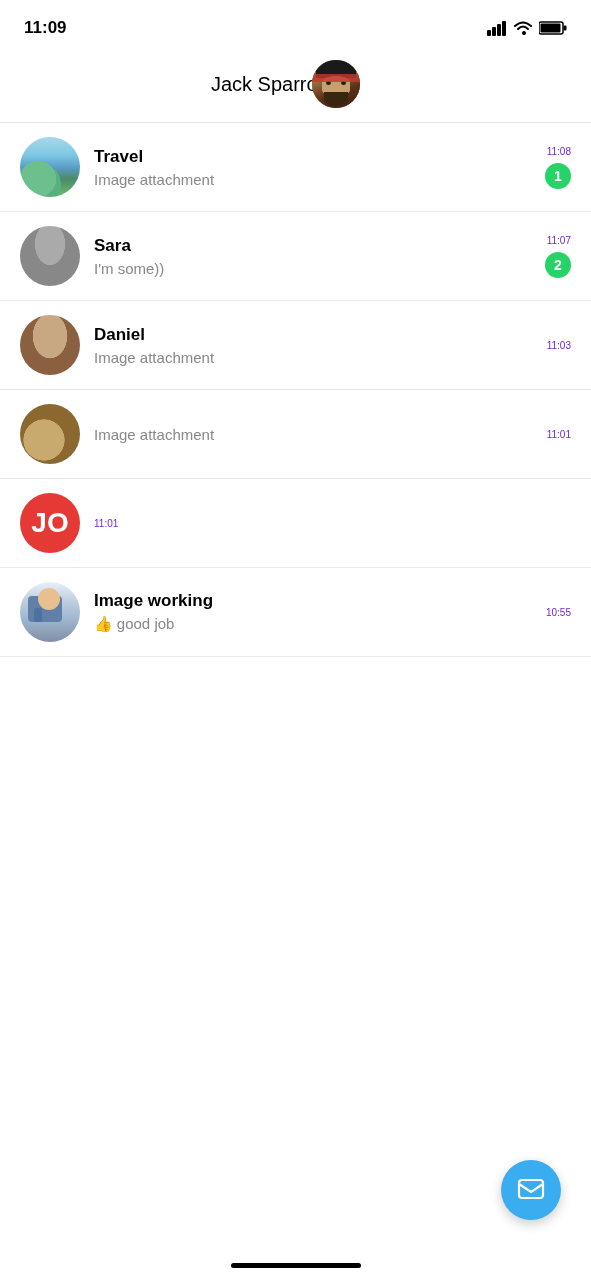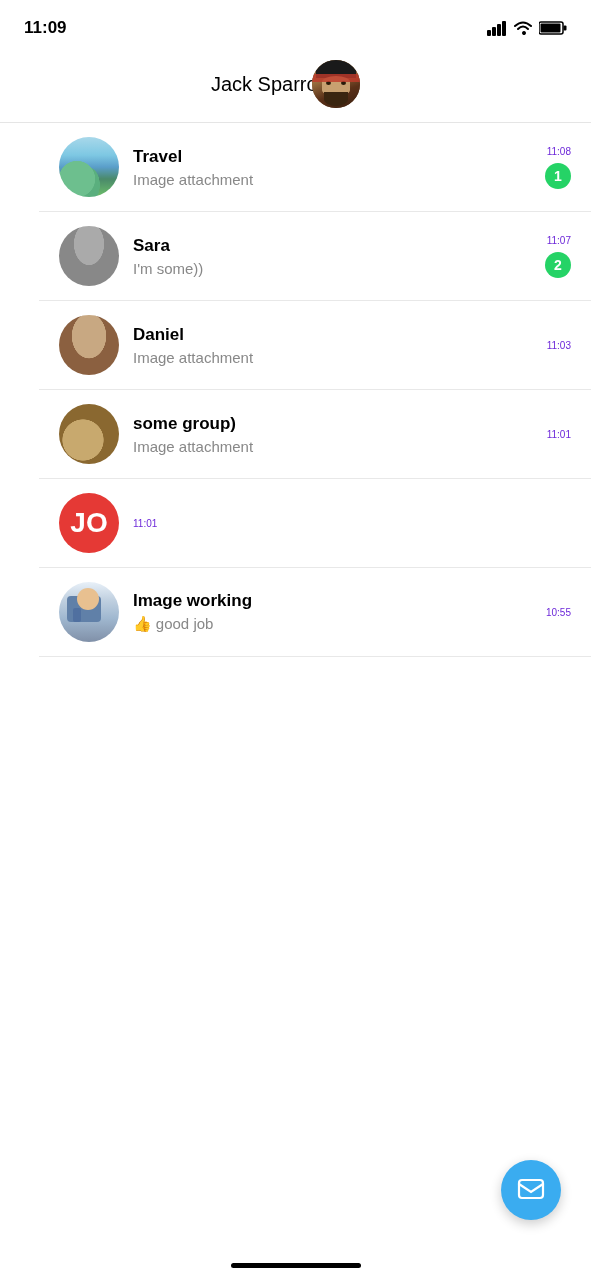--- a/index.html
+++ b/index.html
@@ -63,21 +63,20 @@
 
     
     .jack-avatar {
       background: linear-gradient(135deg, #5a3e28 0%, #8B6340 40%, #4a2e18 100%);
       position: relative;
     }
 
     
     .chat-list {
       list-style: none;
-      margin-left: 39px;
     }
 
     .chat-item {
       display: flex;
       align-items: center;
       padding: 14px 20px;
       border-bottom: 1px solid #e8e8e8;
       cursor: pointer;
       gap: 14px;
     }
@@ -300,21 +299,20 @@
     </div>
     <div class="chat-meta">
       <span class="chat-time">11:03</span>
     </div>
   </li>
 
   <li class="chat-item">
     <div class="chat-avatar avatar-img-group">
     </div>
     <div class="chat-content">
-      <div class="chat-name">some group)</div>
       <div class="chat-preview">Image attachment</div>
     </div>
     <div class="chat-meta">
       <span class="chat-time">11:01</span>
     </div>
   </li>
 
   <li class="chat-item">
     <div class="chat-avatar avatar-jonathan">
       <span>JO</span>

